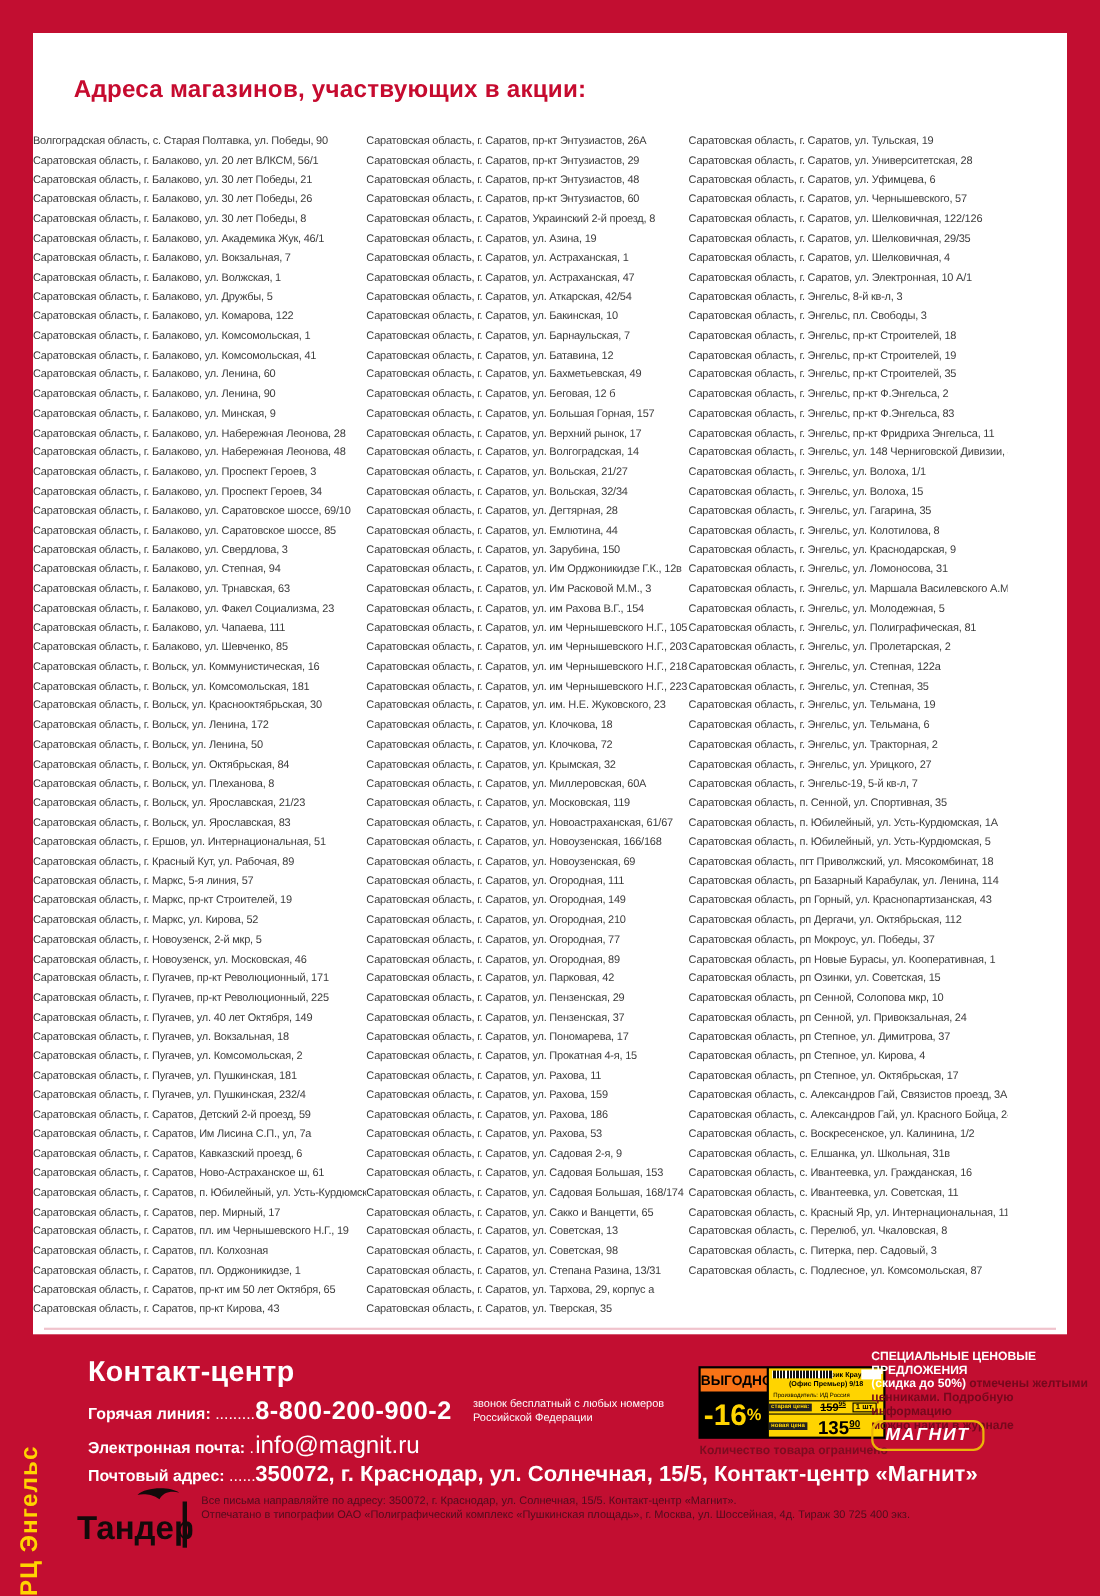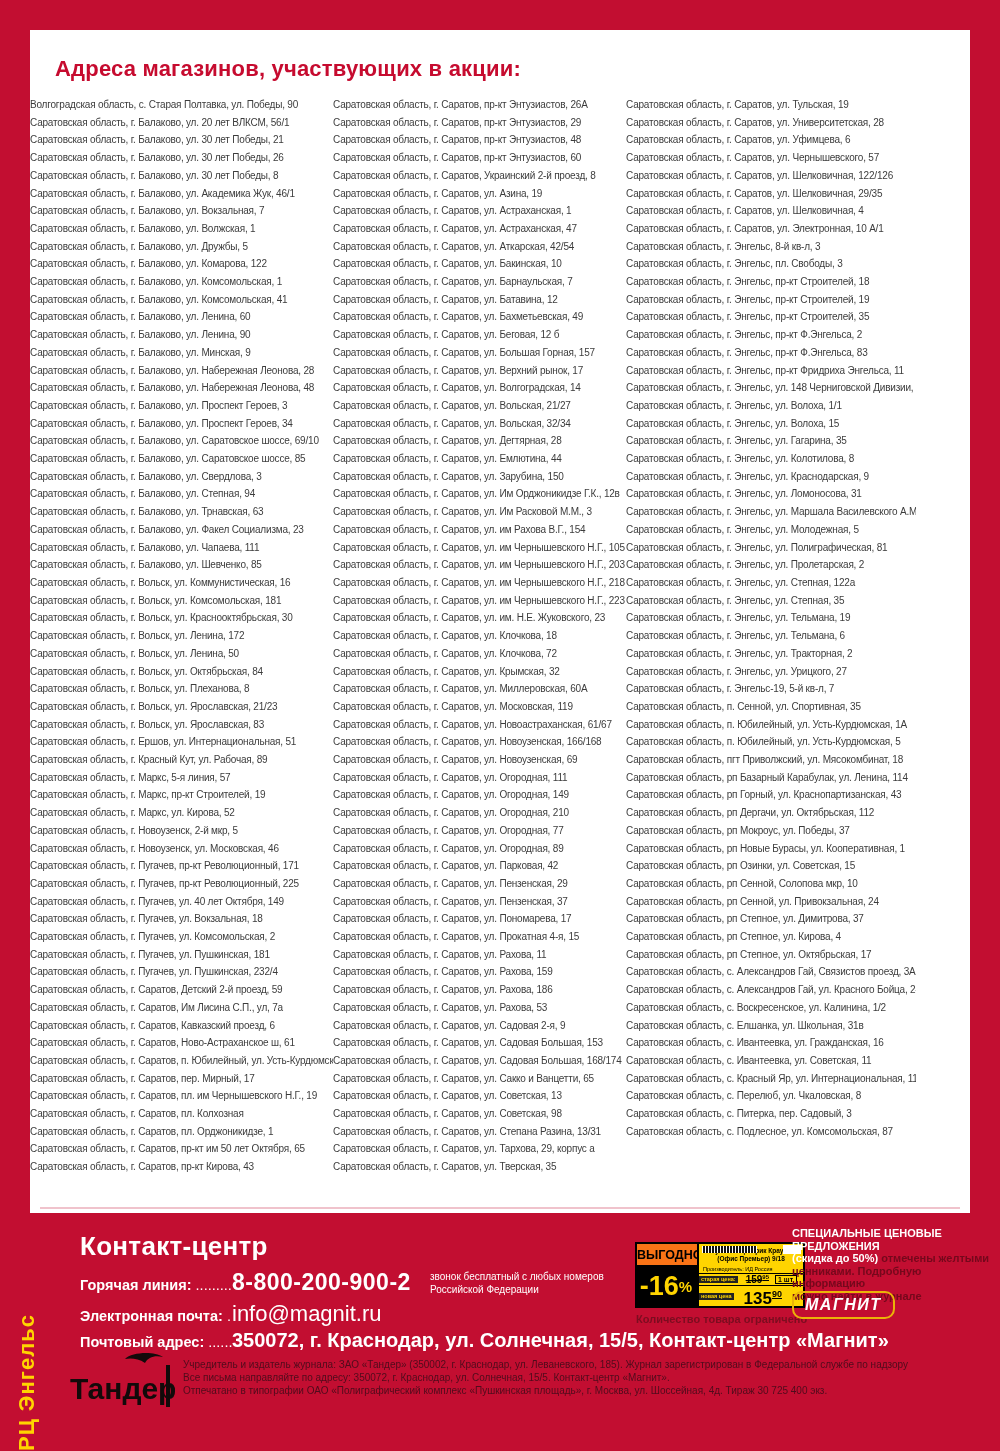--- a/index.html
+++ b/index.html
@@ -12,21 +12,21 @@
   .panel{
     position:absolute;left:30px;top:30px;width:940px;height:1183px;
     background:#ffffff;
   }
   .panel::after{
     content:"";position:absolute;left:10px;right:10px;bottom:4px;height:2px;
     background:#f0c3cc;
   }
   .title{
     color:#c60b2f;font-size:22px;font-weight:bold;
-    margin:0;padding:26px 0 14px 25px;letter-spacing:0.2px;
+    margin:12px;padding:26px 0 14px 25px;letter-spacing:0.2px;
   }
   .cols{display:flex;}
   .col{overflow:hidden;}
   .col-1{width:303px;}
   .col-2{width:293px;}
   .col-3{width:290px;}
   .addr{
     font-size:10px;color:#3c3c3c;line-height:17.7px;
     white-space:nowrap;letter-spacing:-0.2px;
   }
@@ -373,18 +373,17 @@
   <div class="tander">
     <svg width="105" height="70" viewBox="0 0 105 70">
       <path d="M55 8 C62 1 84 0 93 6 C85 4 78 6 75 12 C68 7 60 7 55 8 Z" fill="#120a0a"></path>
       <text x="0" y="48" font-family="Liberation Sans, sans-serif" font-size="30" font-weight="bold" fill="#120a0a">Тандер</text>
       <rect x="96" y="14" width="4" height="42" fill="#120a0a"></rect>
     </svg>
   </div>
 
   <div class="fineprint">
 
-  <div class="fp-line">Учредитель и издатель журнала: ЗАО «Тандер» (350002, г. Краснодар, ул. Леваневского, 185). Журнал зарегистрирован в Федеральной службе по надзору</div>
       <div class="fp-line">Все письма направляйте по адресу: 350072, г. Краснодар, ул. Солнечная, 15/5. Контакт-центр «Магнит».</div>
       <div class="fp-line">Отпечатано в типографии ОАО «Полиграфический комплекс «Пушкинская площадь», г. Москва, ул. Шоссейная, 4д. Тираж 30 725 400 экз.</div>
     </div>
 
 </div>
 
 </body></html>

